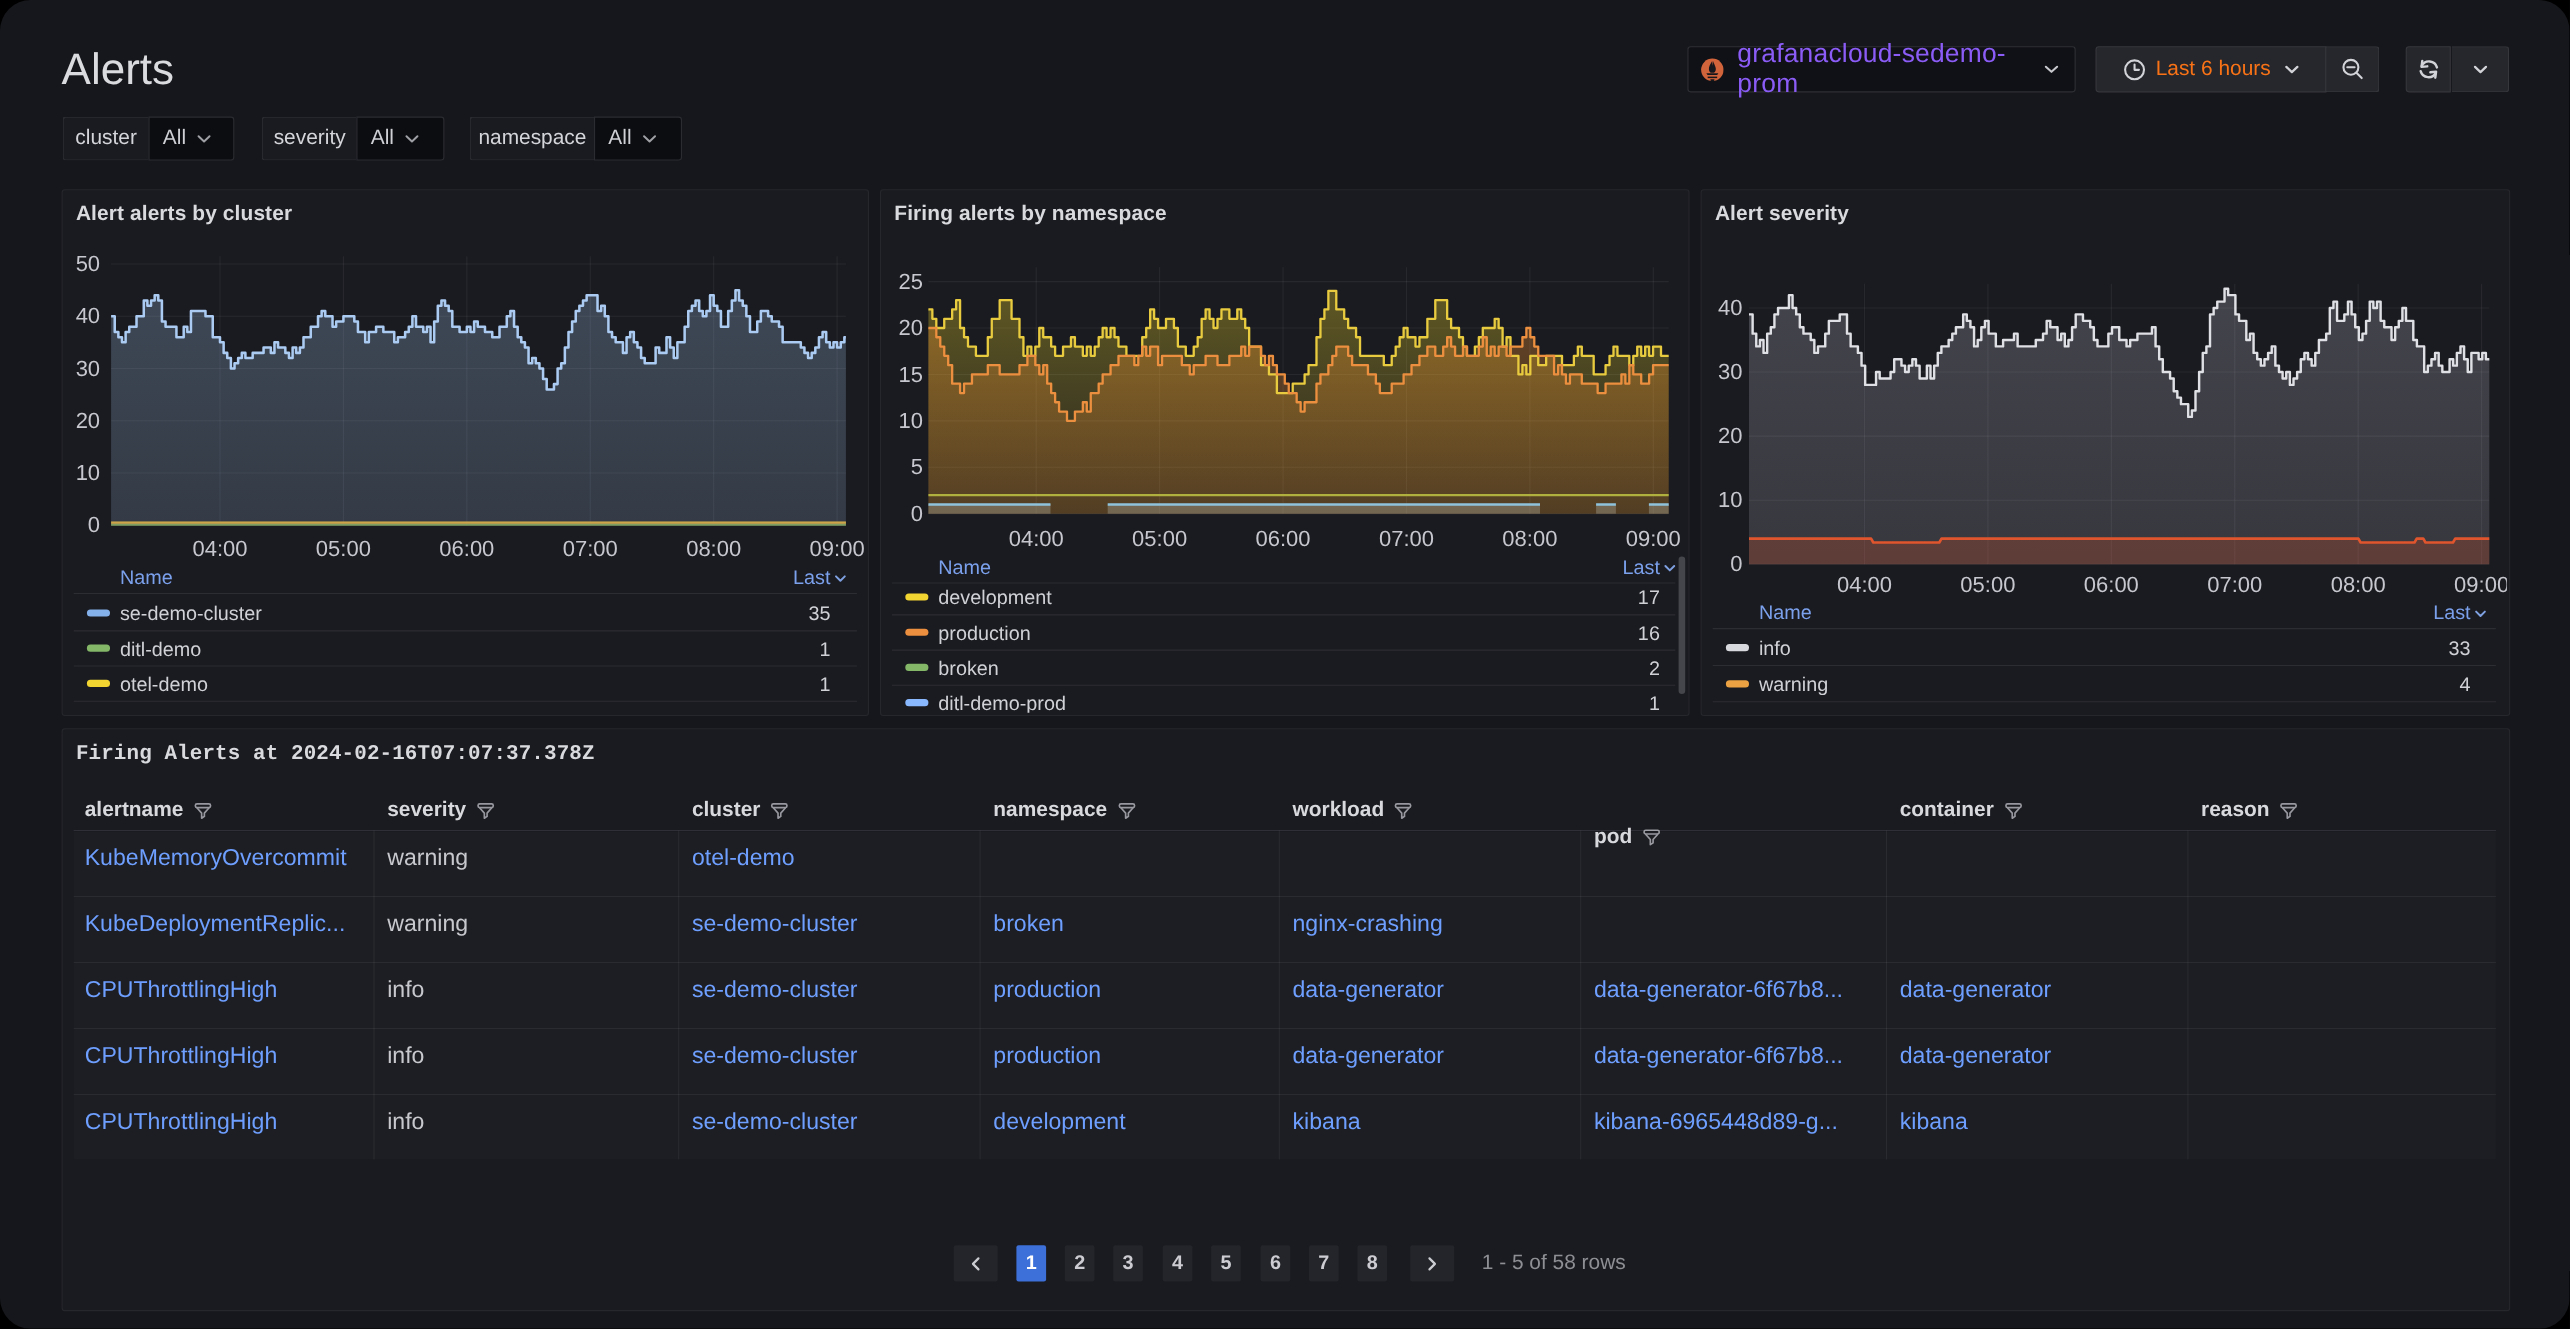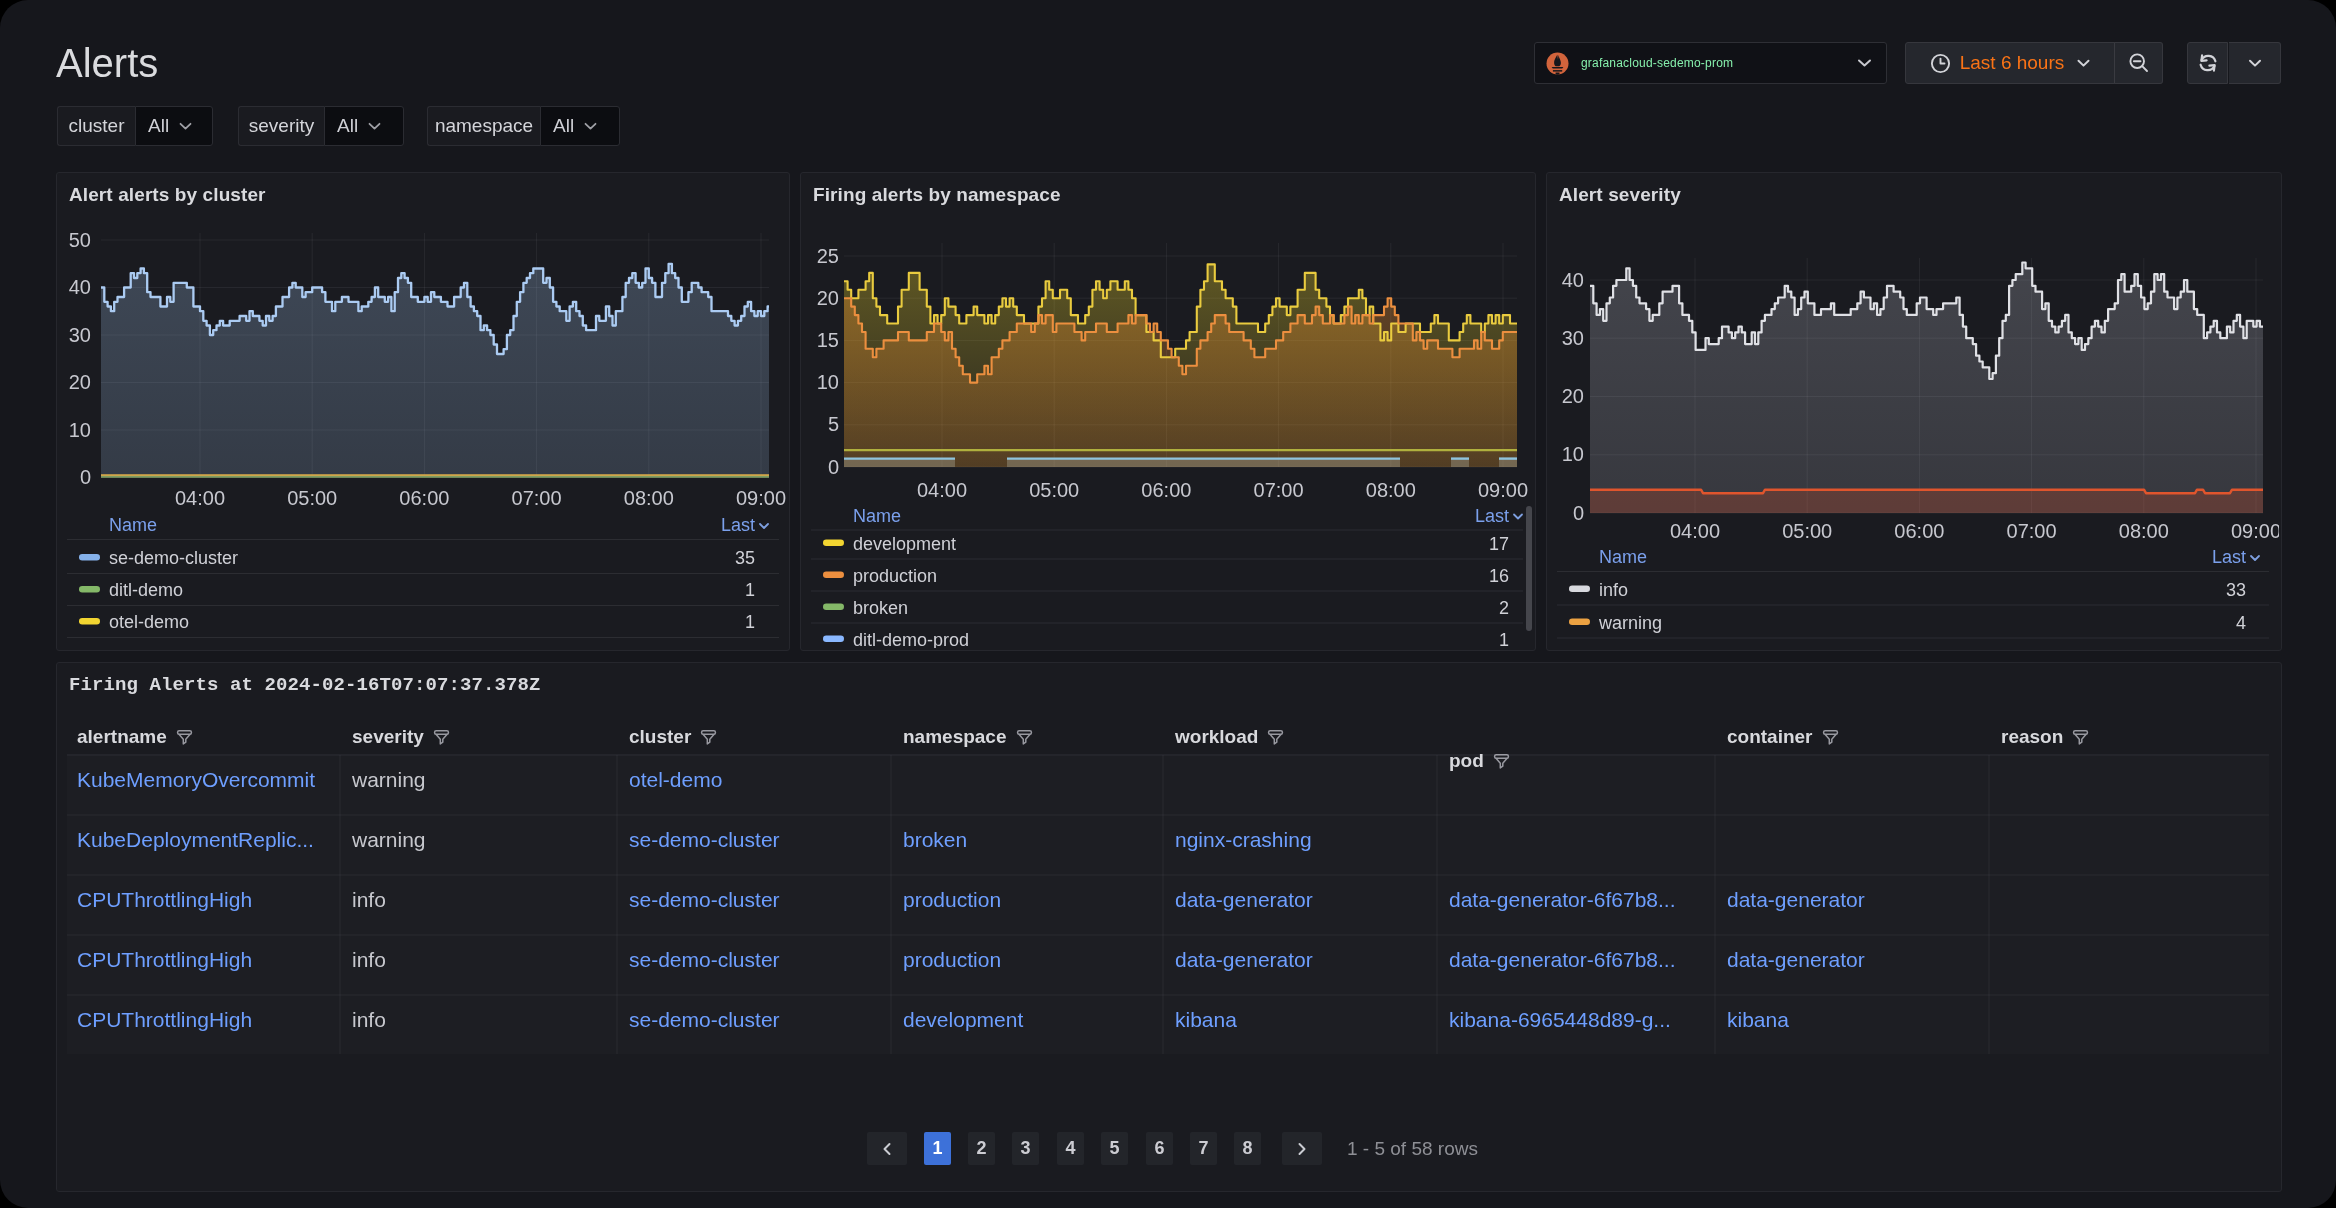--- a/index.html
+++ b/index.html
@@ -27,21 +27,21 @@
 <div class="page">
 <div style="position:absolute;left:56px;top:41px;font-size:40px;font-weight:400;color:#dadbde;">Alerts</div>
     <div style="position:absolute;left:1534px;top:42px;width:353px;height:42px;box-sizing:border-box;background:#101116;border:1px solid #2e2f35;border-radius:3px;display:flex;align-items:center;">
       <svg style="margin-left:11px" width="23" height="23" viewBox="0 0 23 23">
         <circle cx="11.5" cy="11.5" r="11" fill="#d2643c"></circle>
         <path d="M11.3 2.8 C9.2 6.2 8.0 8.6 8.1 10.9 C8.2 12.6 9 13.8 10 14.3 L13.2 14.3 C14.2 13.6 14.9 12.4 14.9 10.7 C14.9 8.3 13 5.9 12.4 2.9 L12 7.6 Z" fill="#16171c"></path>
         <path d="M5.6 14.9 H17.4 L16.2 16.6 H6.8 Z" fill="#16171c"></path>
         <rect x="6.9" y="18.1" width="9.3" height="1.5" fill="#16171c"></rect>
         <path d="M9.6 20.6 h3.9 v0.7 a2 2 0 0 1 -3.9 0 Z" fill="#16171c"></path>
       </svg>
-      <span style="margin-left:12px;font-size:12px;letter-spacing:0.2px;color:#86efac;">grafanacloud-sedemo-prom</span>
+      <span style="margin-left:12px;font-size:24px;letter-spacing:0.2px;color:#8b5cf6;">grafanacloud-sedemo-prom</span>
       <svg style="margin-left:auto;margin-right:14px" width="15" height="10" viewBox="0 0 15 10">
         <path d="M2 2.5 l5.5 5 l5.5 -5" stroke="#c7c8ce" stroke-width="2" fill="none" stroke-linecap="round" stroke-linejoin="round"></path>
       </svg>
     </div>
     <div class="tbtn" style="left:1905px;width:210px;border-radius:3px 0 0 3px;">
       <svg width="21" height="21" viewBox="0 0 21 21" style="margin-right:9px">
         <circle cx="10.5" cy="10.5" r="8.6" fill="none" stroke="#d2d3d8" stroke-width="1.9"></circle>
         <path d="M10.5 5.6 v4.9 h4" fill="none" stroke="#d2d3d8" stroke-width="1.9" stroke-linecap="round" stroke-linejoin="round"></path>
       </svg>
       <span style="font-size:19px;">Last 6 hours</span>

